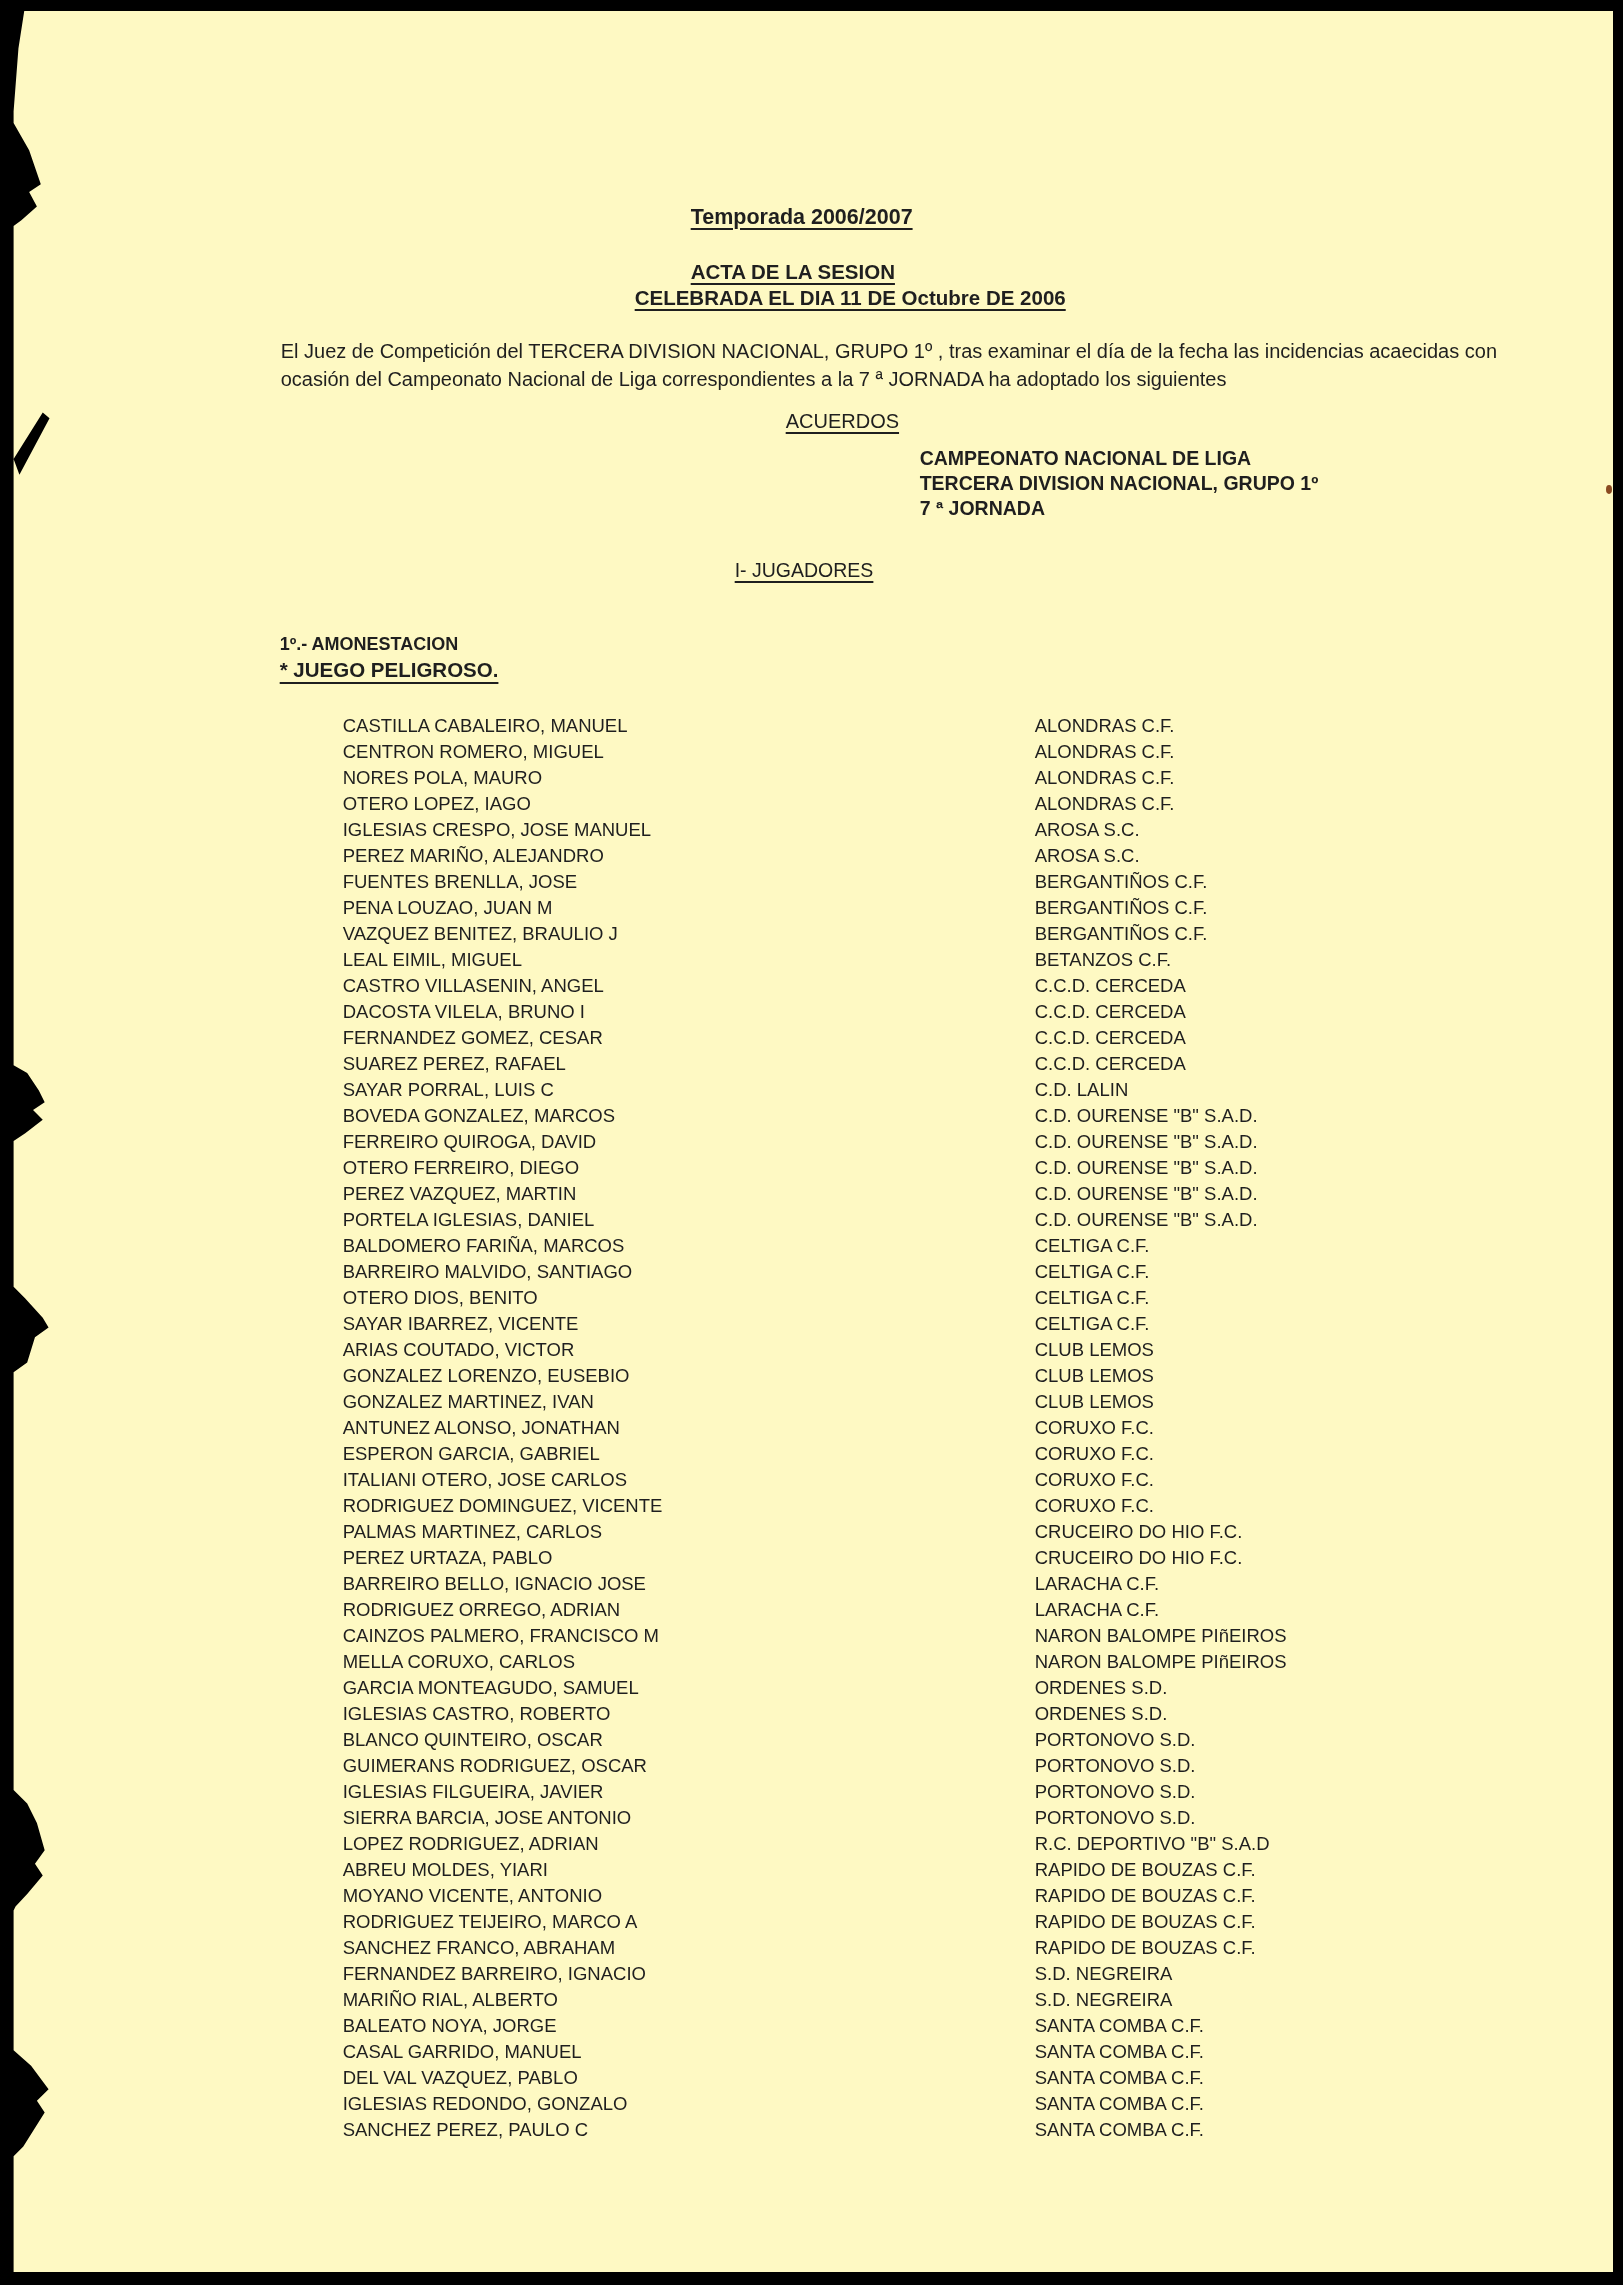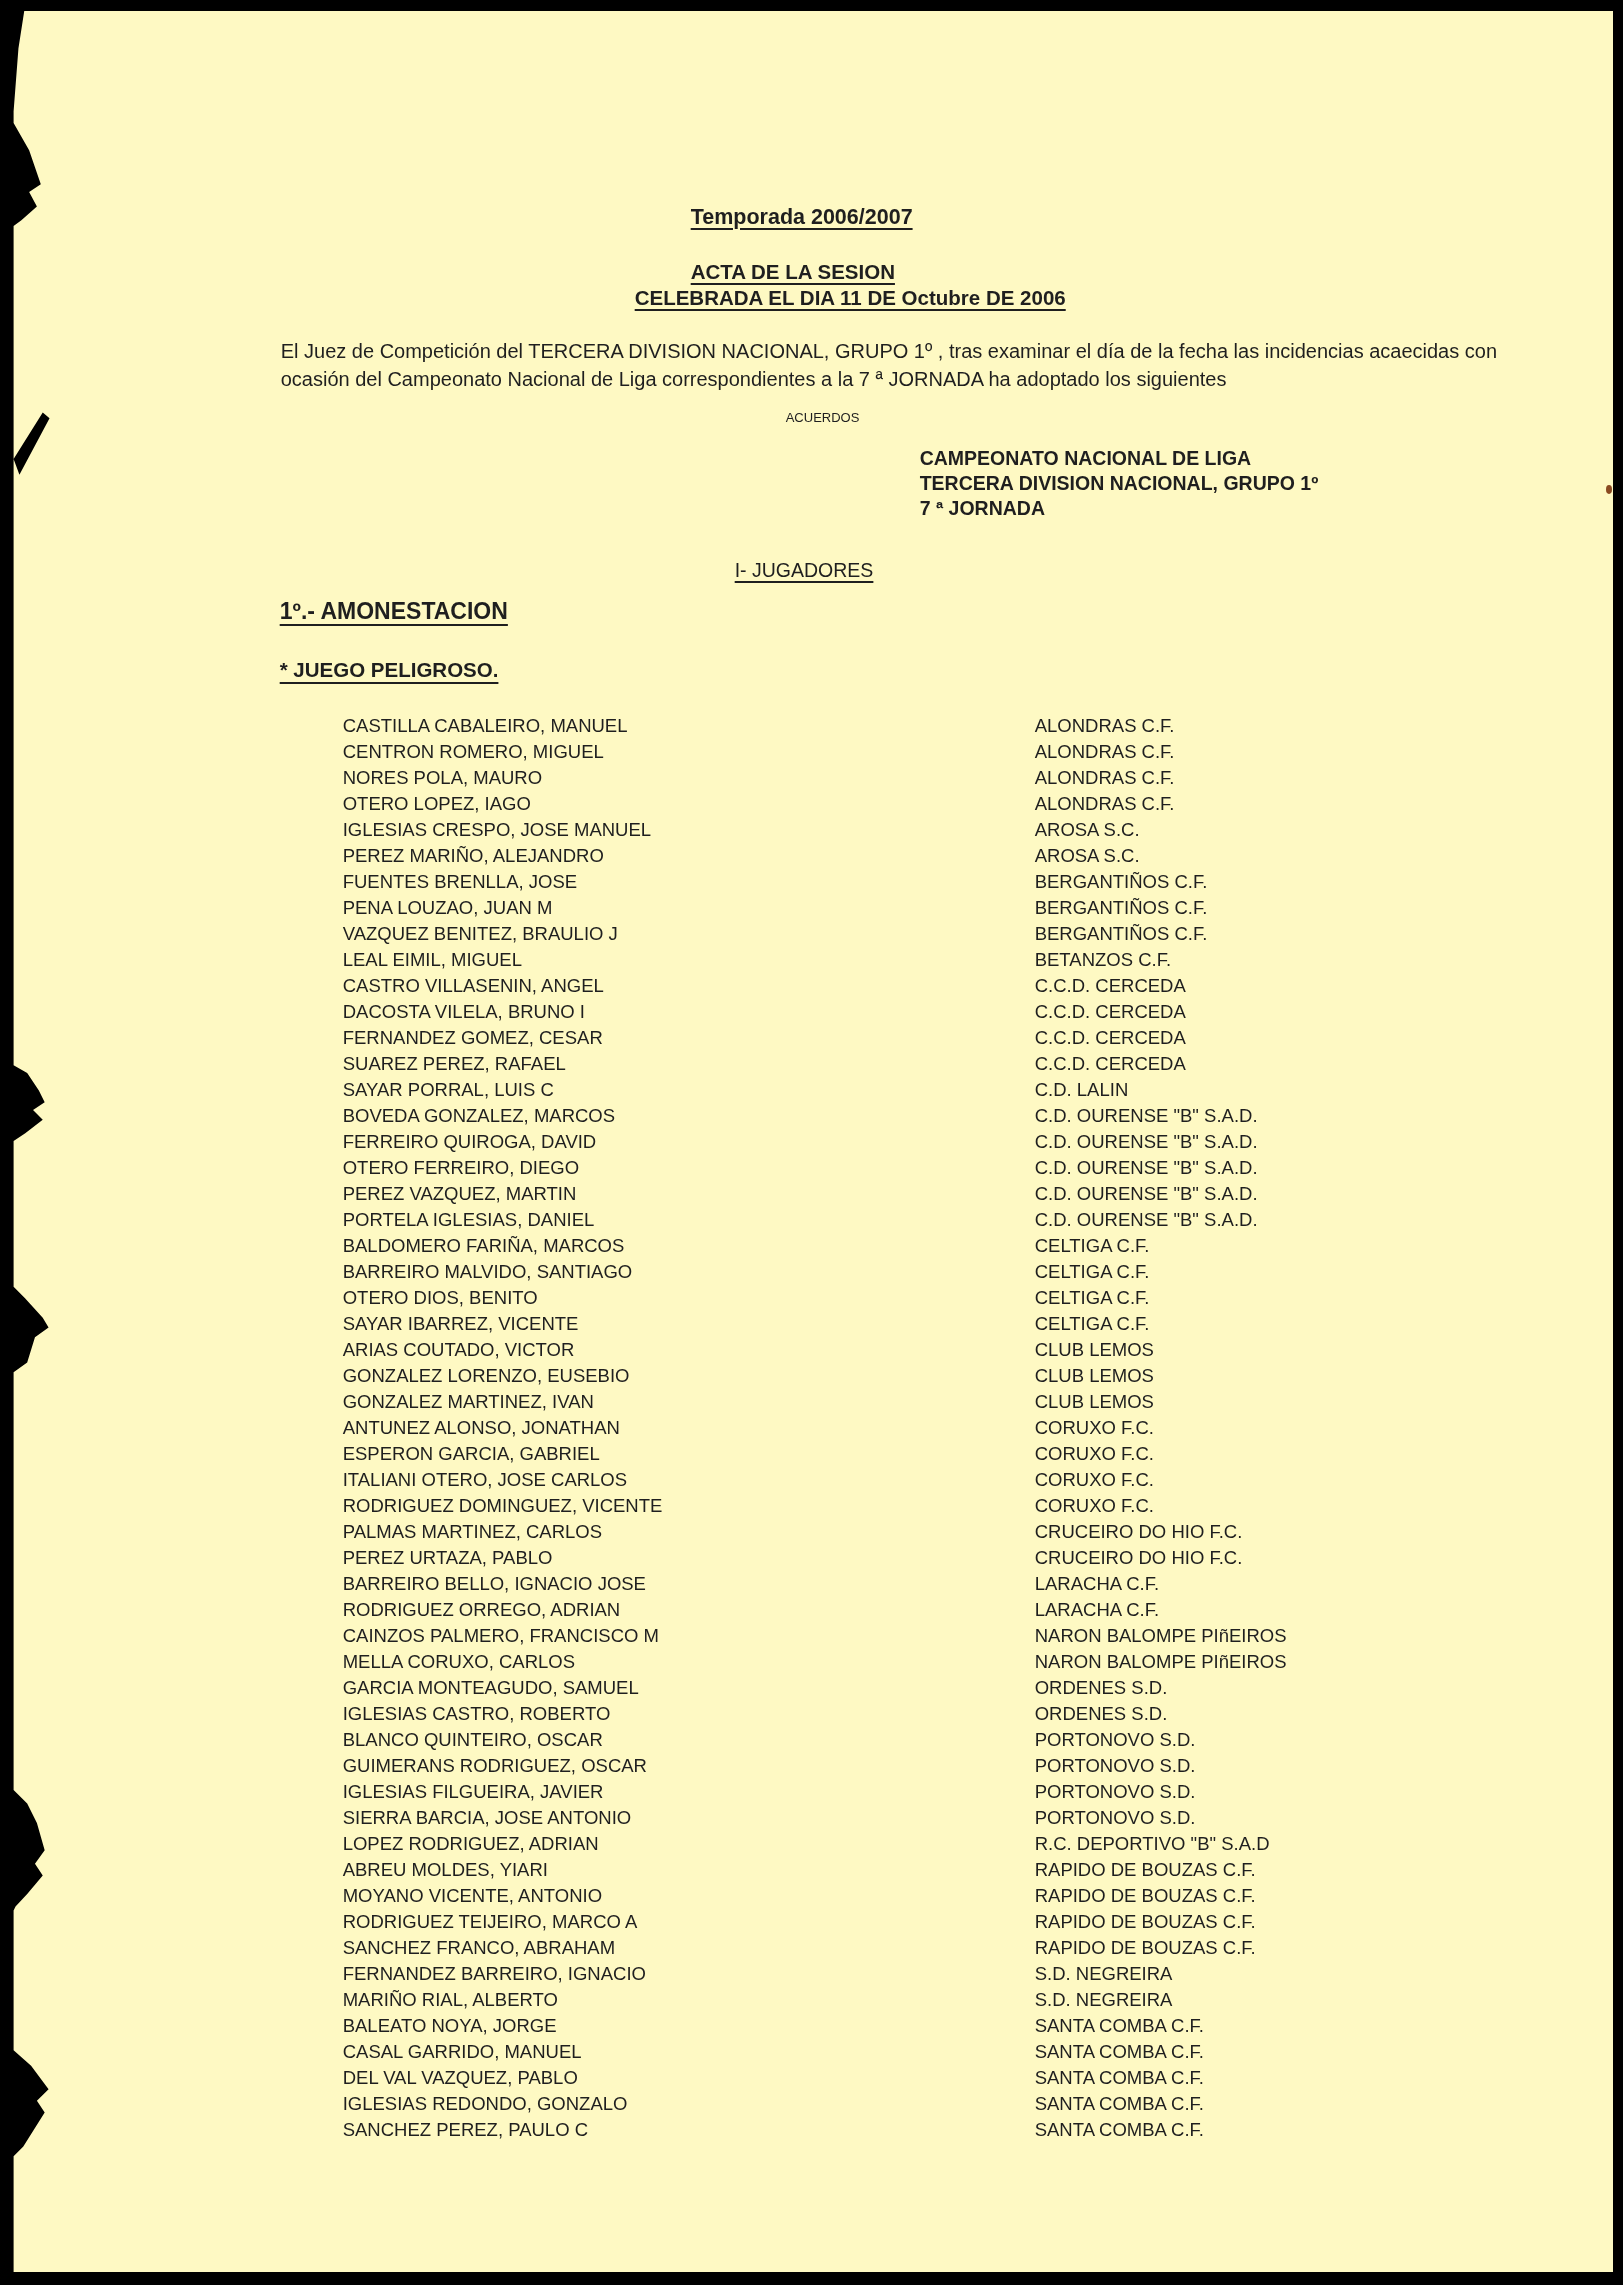--- a/index.html
+++ b/index.html
@@ -30,36 +30,36 @@
     left:624px;top:275px;
     font-size:20.5px;font-weight:bold;
     text-decoration:underline;text-decoration-thickness:2px;text-underline-offset:3.9px;
   }
   .intro{
     left:270px;top:326px;width:1239px;
     font-size:20px;line-height:28px;
   }
   .acuerdos{
     left:775px;top:399px;
-    font-size:13px;
-    text-decoration-thickness:2px;text-underline-offset:3.9px;
+    font-size:20px;
+    text-decoration:underline;text-decoration-thickness:2px;text-underline-offset:3.9px;
   }
   .competition{
     left:909px;top:435px;
     font-size:19.5px;font-weight:bold;line-height:25px;
   }
   .jugadores{
     left:724px;top:548px;
     font-size:19.5px;
     text-decoration:underline;text-decoration-thickness:2px;text-underline-offset:3.9px;
   }
   .amonestacion{
-    left:269px;top:587px;
-    font-size:23px;font-weight:bold;
-    text-decoration:underline;text-decoration-thickness:2px;text-underline-offset:4.9px;
+    left:269px;top:623px;
+    font-size:18px;font-weight:bold;
+    text-decoration-thickness:2px;text-underline-offset:4.9px;
   }
   .juego-peligroso{
     left:269px;top:647px;
     font-size:20.5px;font-weight:bold;
     text-decoration:underline;text-decoration-thickness:2px;text-underline-offset:4.9px;text-align:right;
   }
   .sanctions{
     left:332px;top:704px;width:1170px;
     font-size:18.5px;
   }

